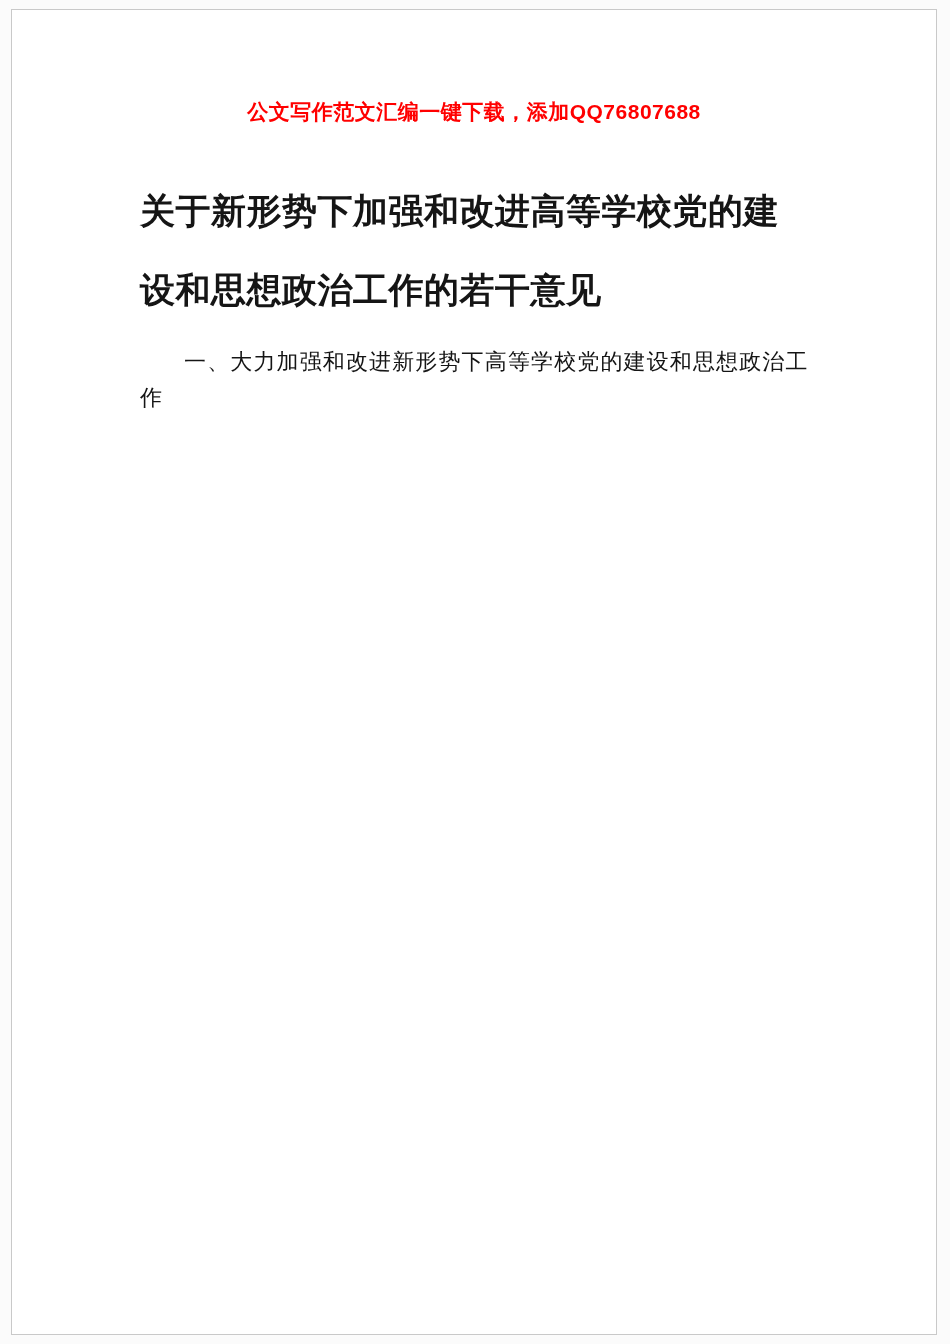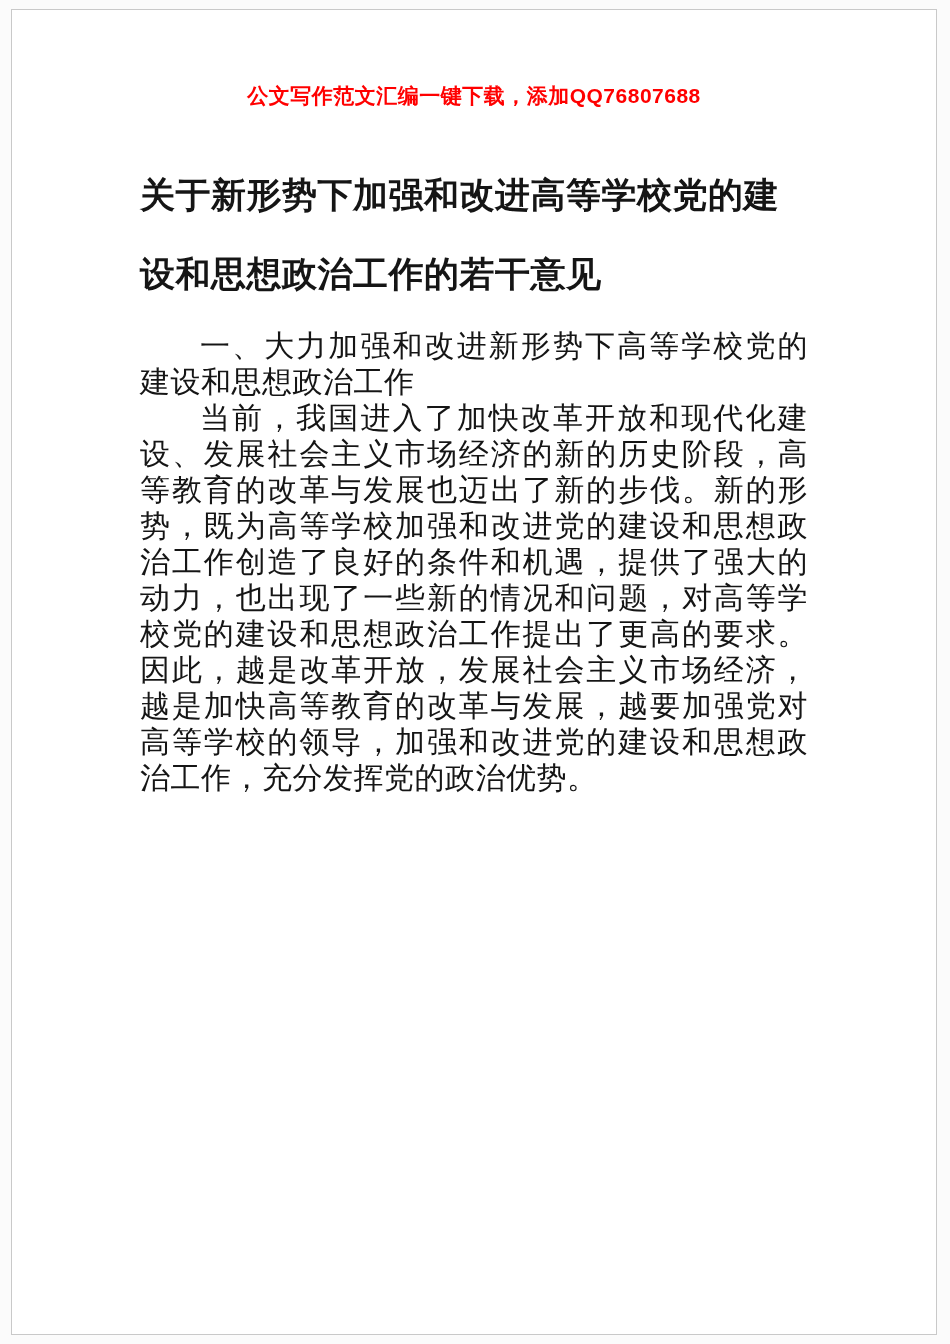--- a/index.html
+++ b/index.html
@@ -17,21 +17,21 @@
   }
   .page {
     position: absolute;
     left: 11px;
     top: 9px;
     width: 926px;
     height: 1326px;
     background: #ffffff;
     border: 1px solid #c9c9c9;
     box-sizing: border-box;
-    padding: 0 128px;
+    padding: 16px 128px;
     overflow: hidden;
   }
   .notice {
     padding-top: 72px;
     text-align: center;
     font-size: 21px;
     font-weight: bold;
     color: #ff0000;
     letter-spacing: 0.5px;
   }
@@ -39,38 +39,37 @@
     margin: 46px 0 14px 0;
     text-align: left;
     font-size: 35px;
     font-weight: bold;
     color: #151515;
     line-height: 2.25;
     letter-spacing: 0.5px;
   }
   .body-text p {
     margin: 0;
-    font-size: 30px;
+    font-size: 22px;
     line-height: 36px;
     color: #151515;
     text-align: justify;
     text-justify: inter-ideograph;
     text-indent: 2em;
     letter-spacing: 0.5px;
   }
 </style>
 </head>
 <body>
 
 <div class="viewport">
   <div class="page">
 
     <div class="notice">公文写作范文汇编一键下载，添加QQ76807688</div>
 
     <h1 class="title">关于新形势下加强和改进高等学校党的建设和思想政治工作的若干意见</h1>
 
     <div class="body-text">
       <p>一、大力加强和改进新形势下高等学校党的建设和思想政治工作</p>
-      <p>当前，我国进入了加快改革开放和现代化建设、发展社会主义市场经济的新的历史阶段，高等教育的改革与发展也迈出了新的步伐。新的形势，既为高等学校加强和改进党的建设和思想政治工作创造了良好的条件和机遇，提供了强大的动力，也出现了一些新的情况和问题，对高等学校党的建设和思想政治工作提出了更高的要求。因此，越是改革开放，发展社会主义市场经济，越是加快高等教育的改革与发展，越要加强党对高等学校的领导，加强和改进党的建设和思想政治工作，充分发挥党的政治优势。</p>
     </div>
 
   </div>
 </div>
 
 </body></html>

